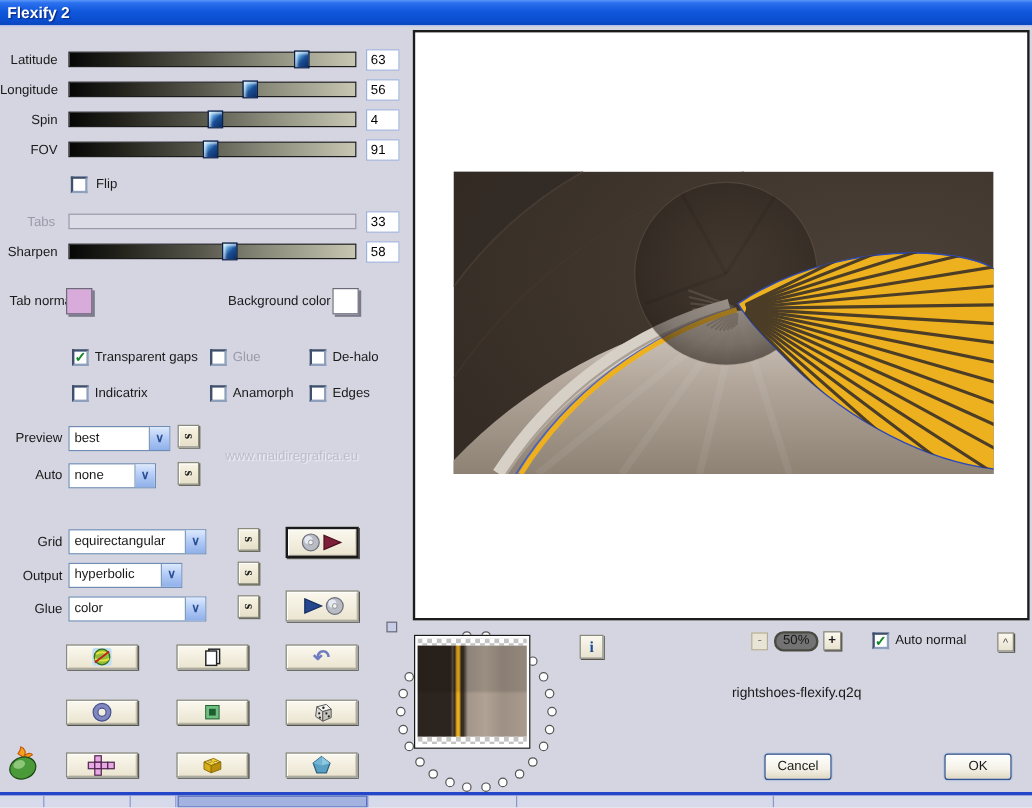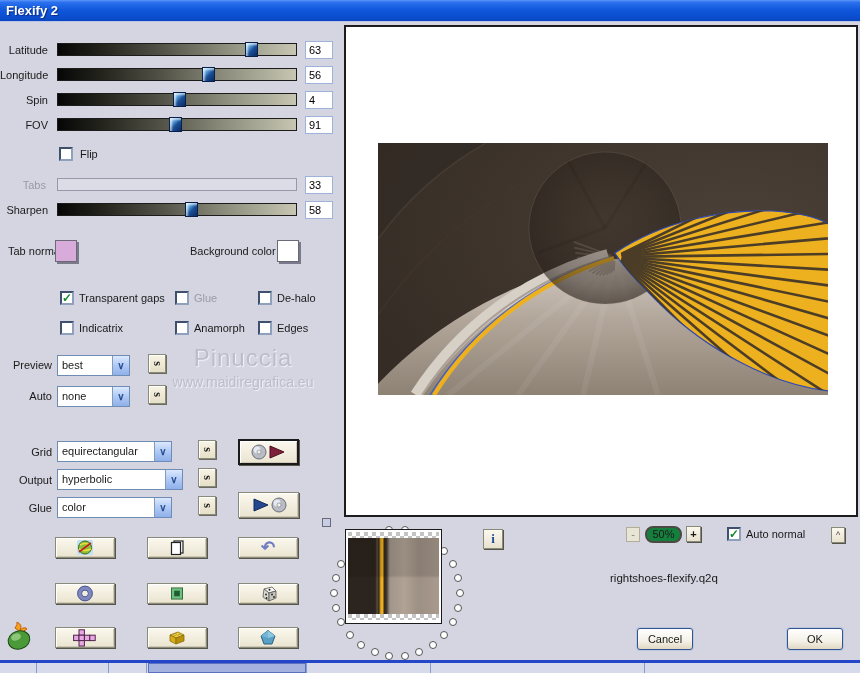--- a/index.html
+++ b/index.html
@@ -51,34 +51,34 @@
   
   .xpbtn { position:absolute; width:56px; height:22px; border:1px solid #33548e; border-radius:3px;
     background:linear-gradient(180deg,#ffffff 0%,#f4f1e6 60%,#e0d8c4 100%); font:11px "Liberation Sans",sans-serif; text-align:center; line-height:20px; box-shadow:0 0 0 1px #b9c6e0; }
 
   
   #panel { position:absolute; left:344px; top:25px; width:514px; height:492px; background:#fff; border:2px solid #1c1c1c; }
   #art { position:absolute; left:378px; top:143px; width:450px; height:252px; }
 
   
   #wm1 { position:absolute; left:168px; top:344px; width:150px; text-align:center; font-size:24px; color:#bcbcca; text-shadow:1px 1px 1px #f2f2fa; letter-spacing:1px; }
-  #wm2 { position:absolute; left:150px; top:374px; width:186px; text-align:center; font-size:14px; color:#bcbcca; text-shadow:1px 1px 1px #f2f2fa; }
+  #wm2 { position:absolute; left:150px; top:374px; width:186px; text-align:center; font-size:11px; color:#bcbcca; text-shadow:1px 1px 1px #f2f2fa; }
 
   
   #filmring { position:absolute; left:328px; top:524px; width:140px; height:140px; }
   .dot { position:absolute; width:8px; height:8px; border:1px solid #555; border-radius:50%; background:#fff; }
   #ringhandle { position:absolute; left:322px; top:518px; width:9px; height:9px; background:#c6cde4; border:1px solid #6a6a78; }
   #thumb { position:absolute; left:345px; top:529px; width:97px; height:95px; background:#fff; border:1px solid #1a1a1a; padding:2px; }
   .checker { height:6px; background:repeating-conic-gradient(#ffffff 0% 25%, #c4c4c4 0% 50%); background-size:8px 8px; }
   #thumbimg { height:76px;
     background:linear-gradient(180deg, rgba(0,0,0,.12) 49%, rgba(0,0,0,0) 53%),
       linear-gradient(90deg,#2c241e 0%,#2c241e 30%,#5a4c3e 32%,#33291f 34%,#e8a81c 36%,#eeb11d 38%,#33291f 40%,#3a3028 42%,#a2958a 46%,#b0a294 62%,#9d9084 78%,#a89a8d 100%); }
   #infobtn { position:absolute; left:483px; top:529px; width:20px; height:20px; background:linear-gradient(180deg,#fbf8ee,#e8e2cf); border:1px solid #8a8a7a; box-shadow:1px 1px 0 #55554c; font:bold 13px "Liberation Serif",serif; color:#1a4f96; text-align:center; line-height:18px; }
   #zoomout { position:absolute; left:626px; top:527px; width:14px; height:15px; background:#e9e5d6; border:1px solid #b3ac96; color:#8a8478; text-align:center; line-height:12px; }
-  #zoomval { position:absolute; left:645px; top:526px; width:37px; height:17px; border:2px solid #4a4a42; border-radius:8px; background:#15803d; text-align:center; line-height:13px; }
+  #zoomval { position:absolute; left:645px; top:526px; width:37px; height:17px; border:2px solid #4a4a42; border-radius:8px; background:#737373; text-align:center; line-height:13px; }
   #zoomin { position:absolute; left:686px; top:526px; width:15px; height:16px; background:linear-gradient(180deg,#fbf8ee,#e8e2cf); border:1px solid #8a8a7a; box-shadow:1px 1px 0 #55554c; font-weight:bold; text-align:center; line-height:14px; }
   #apcb { left:727px; top:527px; }
   #aplabel { position:absolute; left:746px; top:528px; }
   #caretbtn { position:absolute; left:831px; top:527px; width:14px; height:16px; background:linear-gradient(180deg,#fbf8ee,#e8e2cf); border:1px solid #8a8a7a; box-shadow:1px 1px 0 #55554c; font-size:9px; text-align:center; line-height:14px; color:#444; }
   #filename { position:absolute; left:610px; top:572px; font-size:11.5px; }
 
   
   #bluebar { position:absolute; left:0; top:660px; width:860px; height:3px; background:#2347c8; }
   #sliver { position:absolute; left:0; top:663px; width:860px; height:10px; background:#d6daea; }
   #sliver i { position:absolute; top:0; width:1px; height:10px; background:#8a98cc; }
@@ -155,45 +155,44 @@
   <span class="cblabel" style="left:277px;top:292px">De-halo</span>
 
   <div class="cb" style="left:60px;top:321px"></div>
   <span class="cblabel" style="left:79px;top:322px">Indicatrix</span>
   <div class="cb" style="left:175px;top:321px"></div>
   <span class="cblabel" style="left:194px;top:322px">Anamorph</span>
   <div class="cb" style="left:258px;top:321px"></div>
   <span class="cblabel" style="left:277px;top:322px">Edges</span>
 
   <span class="rlabel" style="left:4px;top:359px">Preview</span>
-  <div class="combo" style="left:57px;top:355px;width:73px">
+  <div class="combo" style="left:57px;top:355px;width:85px">
     <span class="cv">best</span>
     <span class="arrow">∨</span>
   </div>
   <div class="sbtn" style="left:148px;top:354px"><span>s</span></div>
 
   <span class="rlabel" style="left:4px;top:390px">Auto</span>
   <div class="combo" style="left:57px;top:386px;width:73px">
     <span class="cv">none</span>
     <span class="arrow">∨</span>
   </div>
   <div class="sbtn" style="left:148px;top:385px"><span>s</span></div>
 
-  <div id="wm1">Pinuccia</div>
   <div id="wm2">www.maidiregrafica.eu</div>
 
   <span class="rlabel" style="left:4px;top:446px">Grid</span>
   <div class="combo" style="left:57px;top:441px;width:115px">
     <span class="cv">equirectangular</span>
     <span class="arrow">∨</span>
   </div>
   <div class="sbtn" style="left:198px;top:440px"><span>s</span></div>
 
   <span class="rlabel" style="left:4px;top:474px">Output</span>
-  <div class="combo" style="left:57px;top:469px;width:126px">
+  <div class="combo" style="left:57px;top:469px;width:95px">
     <span class="cv">hyperbolic</span>
     <span class="arrow">∨</span>
   </div>
   <div class="sbtn" style="left:198px;top:468px"><span>s</span></div>
 
   <span class="rlabel" style="left:4px;top:502px">Glue</span>
   <div class="combo" style="left:57px;top:497px;width:115px">
     <span class="cv">color</span>
     <span class="arrow">∨</span>
   </div>

